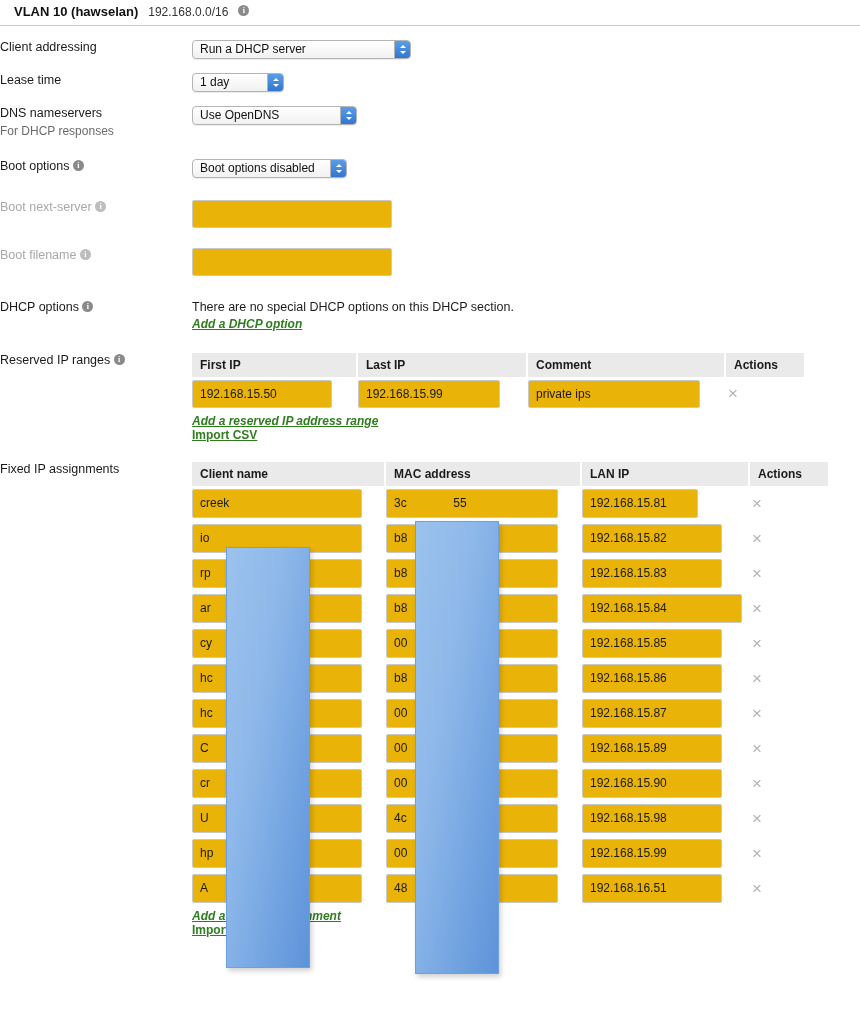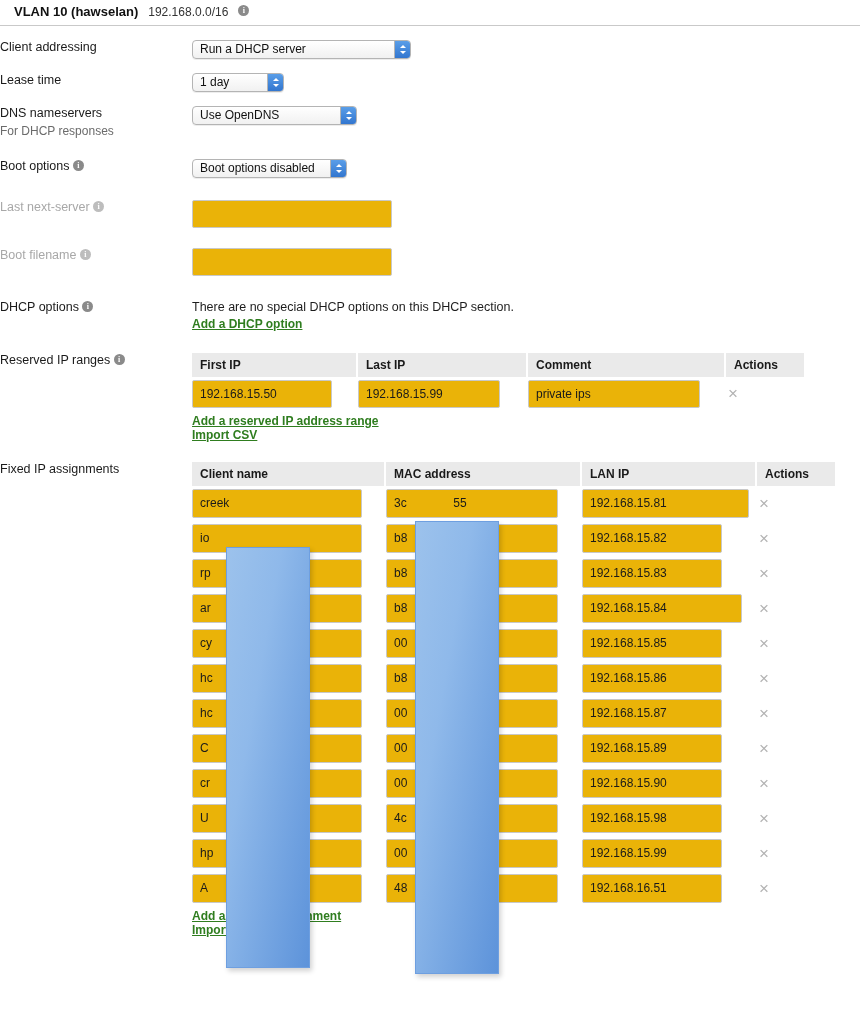--- a/index.html
+++ b/index.html
@@ -147,21 +147,21 @@
   
   .plain { font-size: 12.5px; color: #1d1d1d; }
   .link {
     display: inline-block;
     color: #2f7d1f;
     text-decoration: underline;
     font-size: 12px;
     font-weight: bold;
     cursor: pointer;
   }
-  .link-row { margin-top: 3px; }
+  .link-row { margin-top: 3px; font-style: italic; }
 
   
   .tbl { border-collapse: separate; border-spacing: 0; }
   .tbl th {
     background: #eaeaea;
     text-align: left;
     font-size: 12px;
     font-weight: bold;
     color: #1a1a1a;
     padding: 5px 8px;
@@ -264,21 +264,21 @@
     <div class="field-cell">
       <div class="sel sel-w-boot">
         <span class="sel-text">Boot options disabled</span>
         <span class="sel-btn"></span>
       </div>
     </div>
   </div>
 
   <div class="row" style="margin-top:22px">
     <div class="label-cell disabled">
-      <span>Last next-server</span>
+      <span>Boot next-server</span>
       <span class="info-icon dim">i</span>
     </div>
     <div class="field-cell">
       <input class="txt txt-wide" type="text" value="" style="">
     </div>
   </div>
 
   <div class="row" style="margin-top:20px">
     <div class="label-cell disabled">
       <span>Boot filename</span>
@@ -352,21 +352,21 @@
             <th class="fix-c1">Client name</th>
             <th class="fix-c2">MAC address</th>
             <th class="fix-c3">LAN IP</th>
             <th class="fix-c4">Actions</th>
           </tr>
         </thead>
         <tbody id="fixed-rows">
             <tr>
               <td class="cell-pad"><input class="txt" style="width: 170px;" type="text" value="creek"></td>
               <td><input class="txt" style="width: 172px;" type="text" value="3c              55"></td>
-              <td><input class="txt" style="width: 167px;" type="text" value="192.168.15.81"></td>
+              <td><input class="txt" style="width: 116px;" type="text" value="192.168.15.81"></td>
               <td><span class="x-icon">×</span></td>
             </tr>
             <tr>
               <td class="cell-pad"><input class="txt" style="width: 170px;" type="text" value="io"></td>
               <td><input class="txt" style="width: 172px;" type="text" value="b8              2f"></td>
               <td><input class="txt" style="width: 140px;" type="text" value="192.168.15.82"></td>
               <td><span class="x-icon">×</span></td>
             </tr>
             <tr>
               <td class="cell-pad"><input class="txt" style="width: 170px;" type="text" value="rp"></td>

